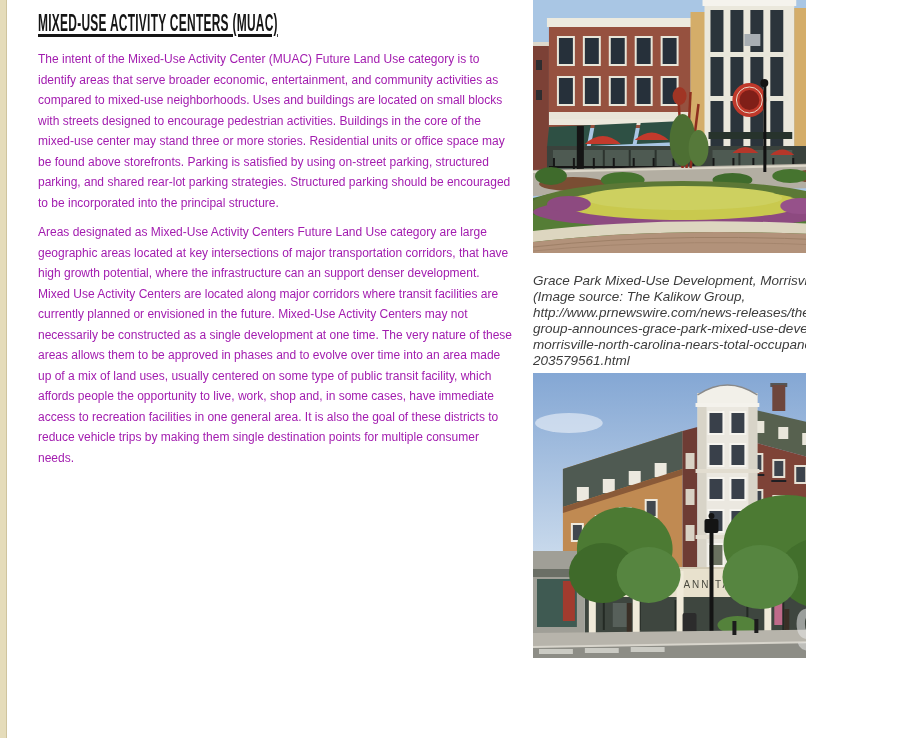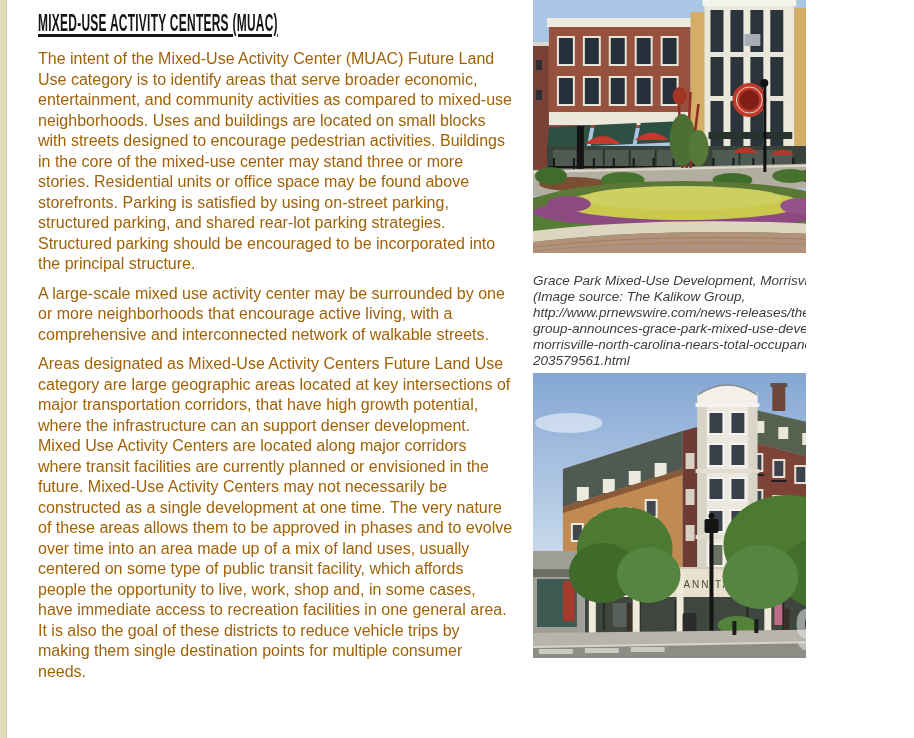--- a/index.html
+++ b/index.html
@@ -18,21 +18,21 @@
   .text-col { position:absolute; left:38px; top:10px; width:475px; }
   .heading {
     margin:0 0 12px 0;
     font-size:23px; font-weight:bold; color:#151515;
     white-space:nowrap; letter-spacing:0.5px;
     transform:scaleX(0.52); transform-origin:left top;
     text-decoration:underline; text-decoration-thickness:3px; text-underline-offset:3px;
   }
   .text-col p {
     margin:0 0 9px 0;
-    font-size:16px; line-height:20.5px; color:#a16207;
+    font-size:12px; line-height:20.5px; color:#a21caf;
   }
 
   .photo-col { position:absolute; left:533px; top:0; width:348px; height:738px; }
   figure.fig { margin:0; position:absolute; left:0; width:348px; }
   .fig1 { top:0; }
   .fig2 { top:373px; }
   svg.photo { display:block; width:347px; }
   .fig1 svg.photo { height:253px; }
   .fig2 svg.photo { height:285px; }
   figcaption {
@@ -44,21 +44,20 @@
 </style>
 </head>
 <body>
 
 <div class="page">
   <div class="edge-strip"></div>
 
   <div class="text-col">
     <h1 class="heading">MIXED-USE ACTIVITY CENTERS (MUAC)</h1>
     <p>The intent of the Mixed-Use Activity Center (MUAC) Future Land Use category is to identify areas that serve broader economic, entertainment, and community activities as compared to mixed-use neighborhoods. Uses and buildings are located on small blocks with streets designed to encourage pedestrian activities. Buildings in the core of the mixed-use center may stand three or more stories. Residential units or office space may be found above storefronts. Parking is satisfied by using on-street parking, structured parking, and shared rear-lot parking strategies. Structured parking should be encouraged to be incorporated into the principal structure.</p>
-    <p>A large-scale mixed use activity center may be surrounded by one or more neighborhoods that encourage active living, with a comprehensive and interconnected network of walkable streets.</p>
     <p>Areas designated as Mixed-Use Activity Centers Future Land Use category are large geographic areas located at key intersections of major transportation corridors, that have high growth potential, where the infrastructure can an support denser development. Mixed Use Activity Centers are located along major corridors where transit facilities are currently planned or envisioned in the future. Mixed-Use Activity Centers may not necessarily be constructed as a single development at one time. The very nature of these areas allows them to be approved in phases and to evolve over time into an area made up of a mix of land uses, usually centered on some type of public transit facility, which affords people the opportunity to live, work, shop and, in some cases, have immediate access to recreation facilities in one general area.  It is also the goal of these districts to reduce vehicle trips by making them single destination points for multiple consumer needs.</p>
   </div>
 
   <div class="photo-col">
 
     <figure class="fig fig1">
       <svg class="photo" viewBox="0 0 348 253" preserveAspectRatio="none" xmlns="http://www.w3.org/2000/svg">
         <rect x="0" y="0" width="348" height="253" fill="#a9c6e4"></rect>
 
         <rect x="0" y="42" width="16" height="5" fill="#ddd8cc"></rect>

